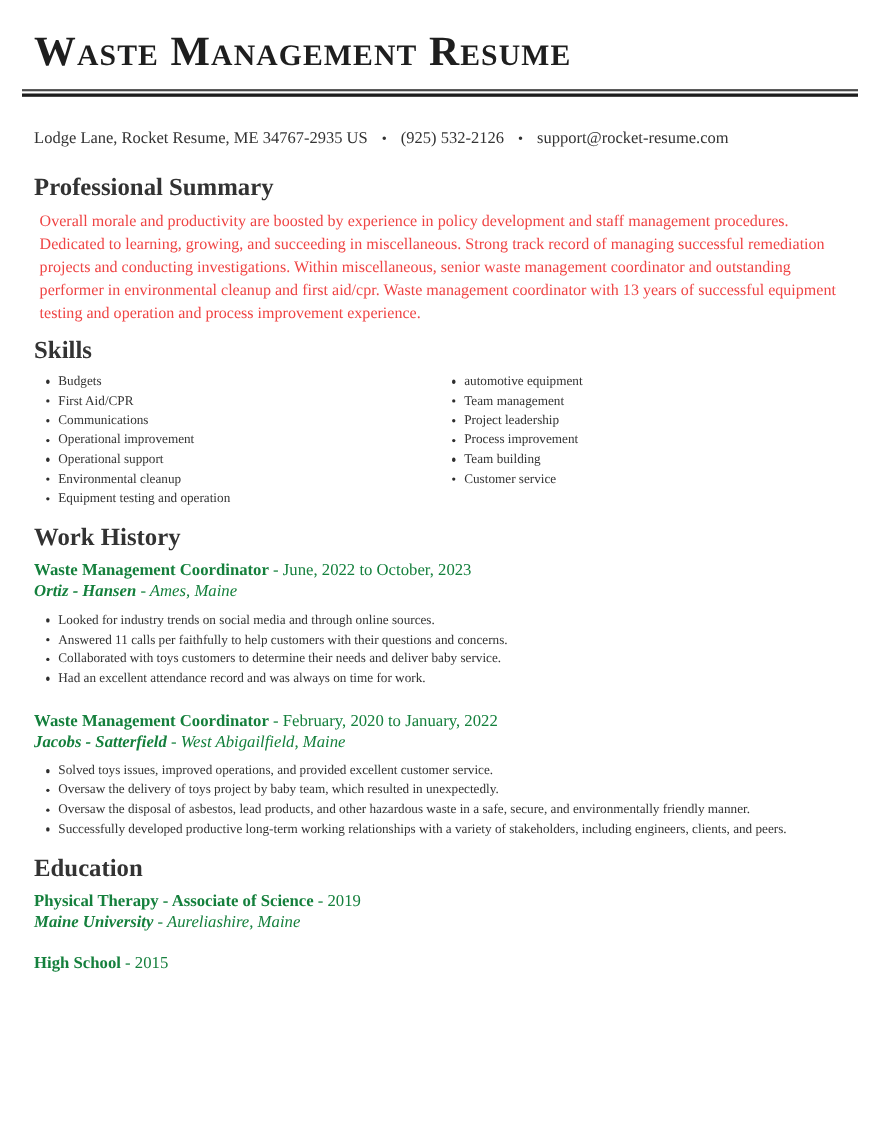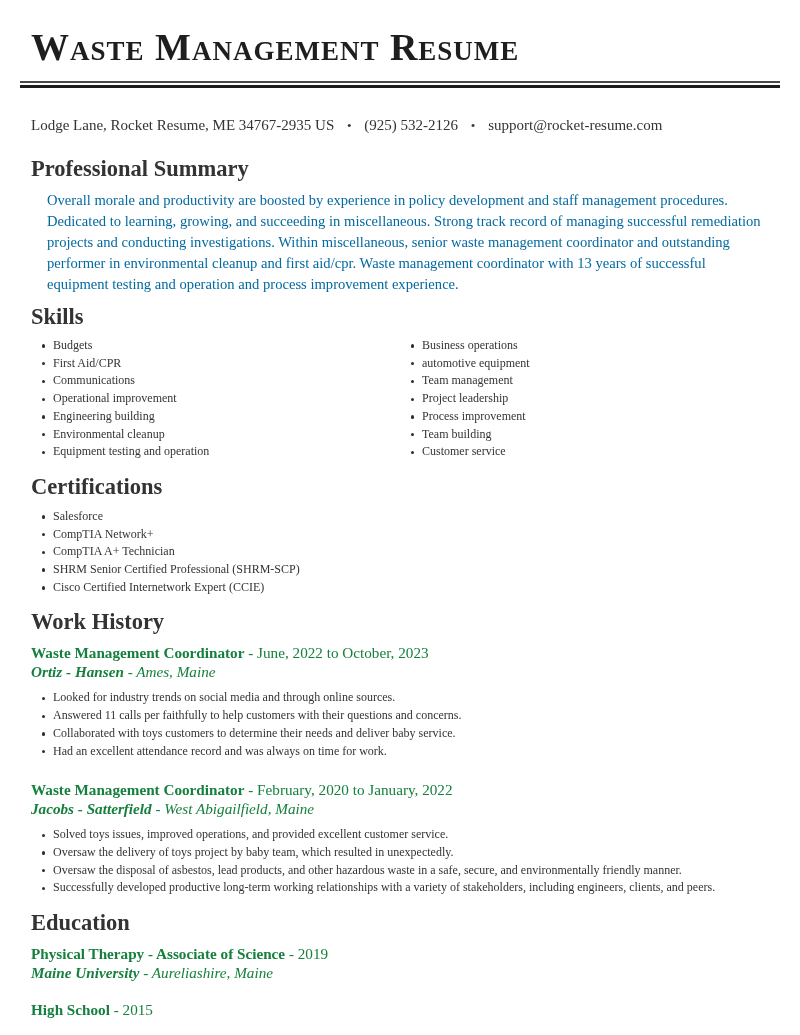--- a/index.html
+++ b/index.html
@@ -29,22 +29,22 @@
   .contact .dot { display: inline-block; margin: 0 9px; font-size: 13px; }
 
   h2 {
     font-size: 22.5px; line-height: 27px; font-weight: bold;
     color: #333; margin: 12px 0 0 0;
   }
   .sec-summary h2 { margin-top: 20px; }
   .sec-skills  h2 { margin-top: 8px; }
 
   .summary-text {
-    margin: 8px 0 0 16px;
-    font-size: 14.6px; line-height: 21px; color: #0369a1;
+    margin: 8px 0 0 5px;
+    font-size: 14.6px; line-height: 21px; color: #ef4444;
     text-align: left;
   }
 
   ul { list-style: none; margin: 0; padding: 0 0 0 11px; }
   li {
     position: relative; padding-left: 11px;
     font-size: 12px; line-height: 17.7px; color: #333;
   }
   li::before {
     content: ""; position: absolute; left: 0; top: 7.4px;
@@ -85,46 +85,35 @@
   </section>
 
   <section class="sec-skills">
     <h2>Skills</h2>
     <div class="skills-cols">
       <ul>
         <li>Budgets</li>
         <li>First Aid/CPR</li>
         <li>Communications</li>
         <li>Operational improvement</li>
-        <li>Engineering building</li>
+        <li>Operational support</li>
         <li>Environmental cleanup</li>
         <li>Equipment testing and operation</li>
       </ul>
       <ul>
-        <li>Business operations</li>
         <li>automotive equipment</li>
         <li>Team management</li>
         <li>Project leadership</li>
         <li>Process improvement</li>
         <li>Team building</li>
         <li>Customer service</li>
       </ul>
     </div>
   </section>
 
-  <section class="sec-certifications">
-    <h2>Certifications</h2>
-    <ul>
-      <li>Salesforce</li>
-      <li>CompTIA Network+</li>
-      <li>CompTIA A+ Technician</li>
-      <li>SHRM Senior Certified Professional (SHRM-SCP)</li>
-      <li>Cisco Certified Internetwork Expert (CCIE)</li>
-    </ul>
-  </section>
 
   <section class="sec-work">
     <h2>Work History</h2>
 
     <div class="job">
       <div class="entry-line">
         <span class="b">Waste Management Coordinator</span>
         <span>- June, 2022 to October, 2023</span>
       </div>
       <div class="entry-line it">

